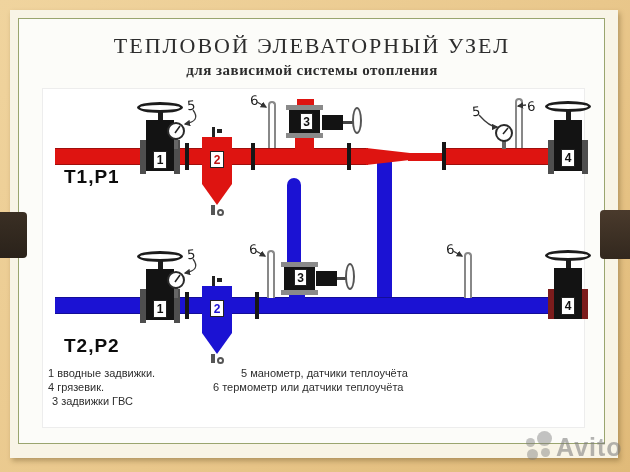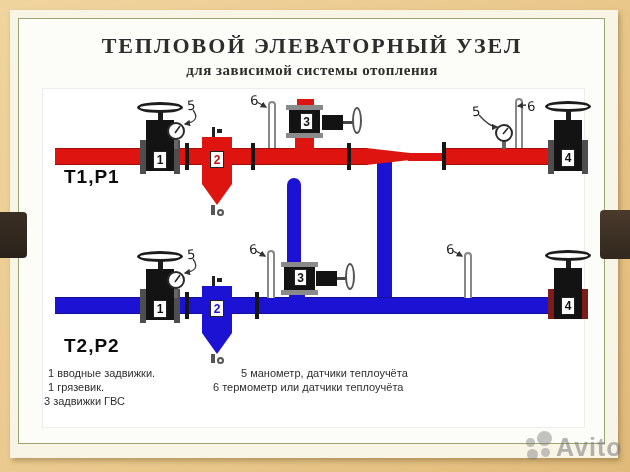--- a/index.html
+++ b/index.html
@@ -5,21 +5,21 @@
   html,body{margin:0;padding:0;background:#888;}
   .page{position:relative;width:630px;height:472px;overflow:hidden;
         background:linear-gradient(135deg,#f0d49e 0%,#e9c78b 55%,#e0ba79 100%);
         font-family:"Liberation Sans",sans-serif;}
   .abs{position:absolute;}
   .mat{position:absolute;left:10px;top:10px;width:608px;height:448px;
        background:#f8f4e6;box-shadow:2px 3px 5px rgba(80,60,20,.35);}
   .slide{position:absolute;left:18px;top:18px;width:587px;height:426px;
          background:#fcfcf9;border:1px solid #9aa56f;box-sizing:border-box;}
   .title{position:absolute;left:18px;top:33px;width:588px;text-align:center;
-         font-family:"Liberation Serif",serif;font-weight:bold;font-size:22px;
+         font-family:"Liberation Serif",serif;font-weight:normal;font-size:22px;
          letter-spacing:2px;color:#2d2d2d;}
   .subtitle{position:absolute;left:18px;top:62px;width:588px;text-align:center;
          font-family:"Liberation Serif",serif;font-weight:bold;font-size:15px;
          letter-spacing:.5px;color:#2d2d2d;}
   .diagram-box{position:absolute;left:42px;top:88px;width:543px;height:340px;
          background:#ffffff;border:1px solid rgba(0,0,0,0.07);box-sizing:border-box;}
   .pipe{position:absolute;box-shadow:inset 0 1px 0 rgba(0,0,0,.28),inset 0 -1px 0 rgba(0,0,0,.28);}
   .tick{position:absolute;width:4px;background:#161616;}
   .flange{position:absolute;background:#4e4e4e;}
   .vbody{position:absolute;background:#131313;}
@@ -175,22 +175,22 @@
     <path d="M526,105 L518,106" fill="none" stroke="#3a3a3a" stroke-width="1.3" marker-end="url(#arr)"></path>
     <path d="M193,259 C199,267 195,271 185,273" fill="none" stroke="#3a3a3a" stroke-width="1.3" marker-end="url(#arr)"></path>
     <path d="M256,251 L265,256" fill="none" stroke="#3a3a3a" stroke-width="1.3" marker-end="url(#arr)"></path>
     <path d="M453,251 L462,256" fill="none" stroke="#3a3a3a" stroke-width="1.3" marker-end="url(#arr)"></path>
     <path d="M175,133 L180,126" stroke="#222" stroke-width="1.5"></path>
     <path d="M175,282 L180,275" stroke="#222" stroke-width="1.5"></path>
     <path d="M503,134 L508,128" stroke="#222" stroke-width="1.5"></path>
   </svg>
 
   <div class="legend-line" style="left:48px;top:367px;">1 вводные задвижки.</div>
-  <div class="legend-line" style="left:48px;top:381px;">1 грязевик.</div>
-  <div class="legend-line" style="left:44px;top:395px;">3 задвижки ГВС</div>
+  <div class="legend-line" style="left:48px;top:381px;">4 грязевик.</div>
+  <div class="legend-line" style="left:52px;top:395px;">3 задвижки ГВС</div>
   <div class="legend-line" style="left:213px;top:367px;padding-left:28px;">5 манометр, датчики теплоучёта</div>
   <div class="legend-line" style="left:213px;top:381px;">6 термометр или датчики теплоучёта</div>
 
   <div class="tab" style="left:0;top:212px;width:27px;height:46px;background:linear-gradient(180deg,#3a2f24,#2a221a);border-radius:0 4px 4px 0;"></div>
   <div class="tab" style="left:600px;top:210px;width:30px;height:49px;background:linear-gradient(180deg,#4a3a2c,#32281e);border-radius:4px 0 0 4px;"></div>
 
   <div class="wm-dot" style="left:526px;top:438px;width:9px;height:9px;"></div>
   <div class="wm-dot" style="left:537px;top:431px;width:15px;height:15px;"></div>
   <div class="wm-dot" style="left:527px;top:449px;width:11px;height:11px;"></div>
   <div class="wm-dot" style="left:541px;top:448px;width:9px;height:9px;"></div>

